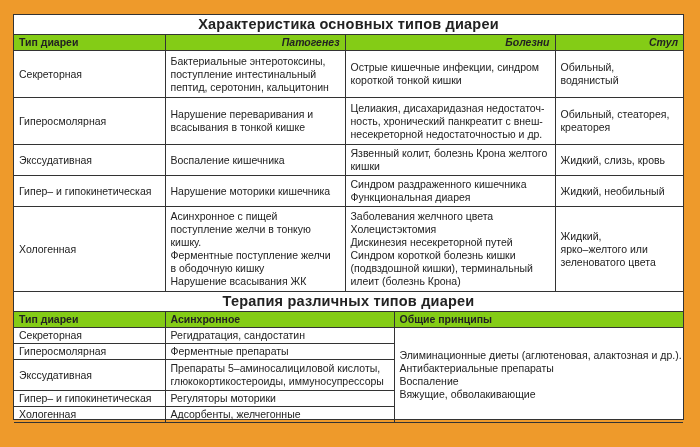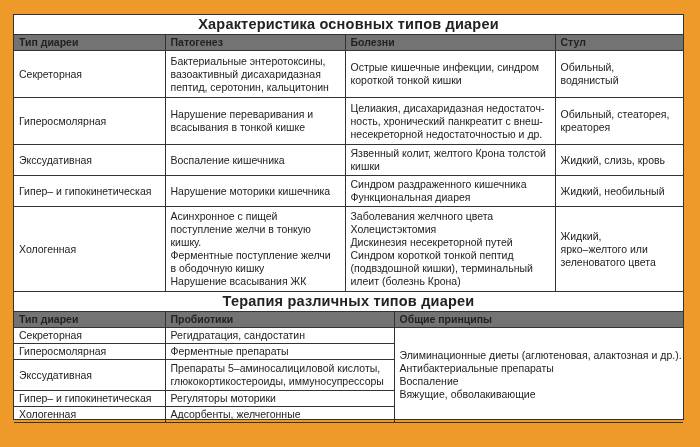--- a/index.html
+++ b/index.html
@@ -7,22 +7,22 @@
     width:700px; height:447px; background:#EE9A2B; position:relative; overflow:hidden;
     font-family:"Liberation Sans", sans-serif; color:#222;
   }
   .sheet {
     position:absolute; left:13px; top:14px; width:671px; height:406px;
     background:#fff; border:1px solid #333; box-sizing:border-box;
   }
   table { border-collapse:collapse; width:100%; table-layout:fixed; }
   td, th { border:1px solid #333; font-size:10.5px; line-height:13px; padding:1px 5px; vertical-align:middle; text-align:left; font-weight:normal; }
   .title { font-size:14.5px; font-weight:bold; text-align:center; padding:3px 0; letter-spacing:0.2px; border-top:none; }
-  .hdr th { background:#737373; font-weight:bold; font-size:10.5px; height:12px; }
-  .hdr th.c { text-align:left; }
+  .hdr th { background:#84cc16; font-weight:bold; font-size:10.5px; height:12px; }
+  .hdr th.c { text-align:right;font-style:italic; }
   .t1 tr.r1 td { height:44px; }
   .t1 tr.r2 td { height:44px; }
   .t1 tr.r3 td { height:28px; }
   .t1 tr.r4 td { height:28px; }
   .t1 tr.r5 td { height:82px; }
   .t2 tr.b td { height:13px; }
   .t2 tr.b2 td { height:28px; }
   .cell-lines div { white-space:nowrap; }
   .t1 td:first-child, .t2 td:first-child, .t1 th:first-child, .t2 th:first-child { border-left:none; }
   .t1 td:last-child, .t2 td:last-child, .t1 th:last-child, .t2 th:last-child { border-right:none; }
@@ -47,21 +47,21 @@
       <th class="c">Патогенез</th>
       <th class="c">Болезни</th>
       <th class="c">Стул</th>
     </tr>
     </tbody>
       <tbody id="t1body">
         <tr class="r1">
           <td>Секреторная</td>
           <td class="cell-lines">
             <div>Бактериальные энтеротоксины,</div>
-            <div>вазоактивный дисахаридазная</div>
+            <div>поступление интестинальный</div>
             <div>пептид, серотонин, кальцитонин</div>
           </td>
           <td class="cell-lines">
             <div>Острые кишечные инфекции, синдром</div>
             <div>короткой тонкой кишки</div>
           </td>
           <td class="cell-lines">
             <div>Обильный,</div>
             <div>водянистый</div>
           </td>
@@ -81,21 +81,21 @@
             <div>Обильный, стеаторея,</div>
             <div>креаторея</div>
           </td>
         </tr>
         <tr class="r3">
           <td>Экссудативная</td>
           <td class="cell-lines">
             <div>Воспаление кишечника</div>
           </td>
           <td class="cell-lines">
-            <div>Язвенный колит, желтого Крона толстой</div>
+            <div>Язвенный колит, болезнь Крона желтого</div>
             <div>кишки</div>
           </td>
           <td class="cell-lines">
             <div>Жидкий, слизь, кровь</div>
           </td>
         </tr>
         <tr class="r4">
           <td>Гипер– и гипокинетическая</td>
           <td class="cell-lines">
             <div>Нарушение моторики кишечника</div>
@@ -115,21 +115,21 @@
             <div>поступление желчи в тонкую</div>
             <div>кишку.</div>
             <div>Ферментные поступление желчи</div>
             <div>в ободочную кишку</div>
             <div>Нарушение всасывания ЖК</div>
           </td>
           <td class="cell-lines">
             <div>Заболевания желчного цвета</div>
             <div>Холецистэктомия</div>
             <div>Дискинезия несекреторной путей</div>
-            <div>Синдром короткой тонкой пептид</div>
+            <div>Синдром короткой болезнь кишки</div>
             <div>(подвздошной кишки), терминальный</div>
             <div>илеит (болезнь Крона)</div>
           </td>
           <td class="cell-lines">
             <div>Жидкий,</div>
             <div>ярко–желтого или</div>
             <div>зеленоватого цвета</div>
           </td>
         </tr>
       </tbody>
@@ -140,21 +140,21 @@
         <col style="width:151px">
         <col style="width:229px">
         <col>
       </colgroup>
     <tbody>
         <tr>
           <th colspan="3" class="title">Терапия различных типов диареи</th>
         </tr>
     <tr class="hdr">
       <th>Тип диареи</th>
-      <th>Пробиотики</th>
+      <th>Асинхронное</th>
       <th>Общие принципы</th>
     </tr>
     </tbody>
       <tbody id="t2body">
         <tr class="b">
           <td>Секреторная</td>
           <td class="cell-lines">
             <div>Регидратация, сандостатин</div>
           </td>
           <td class="cell-lines" rowspan="5" style="vertical-align: middle;">

